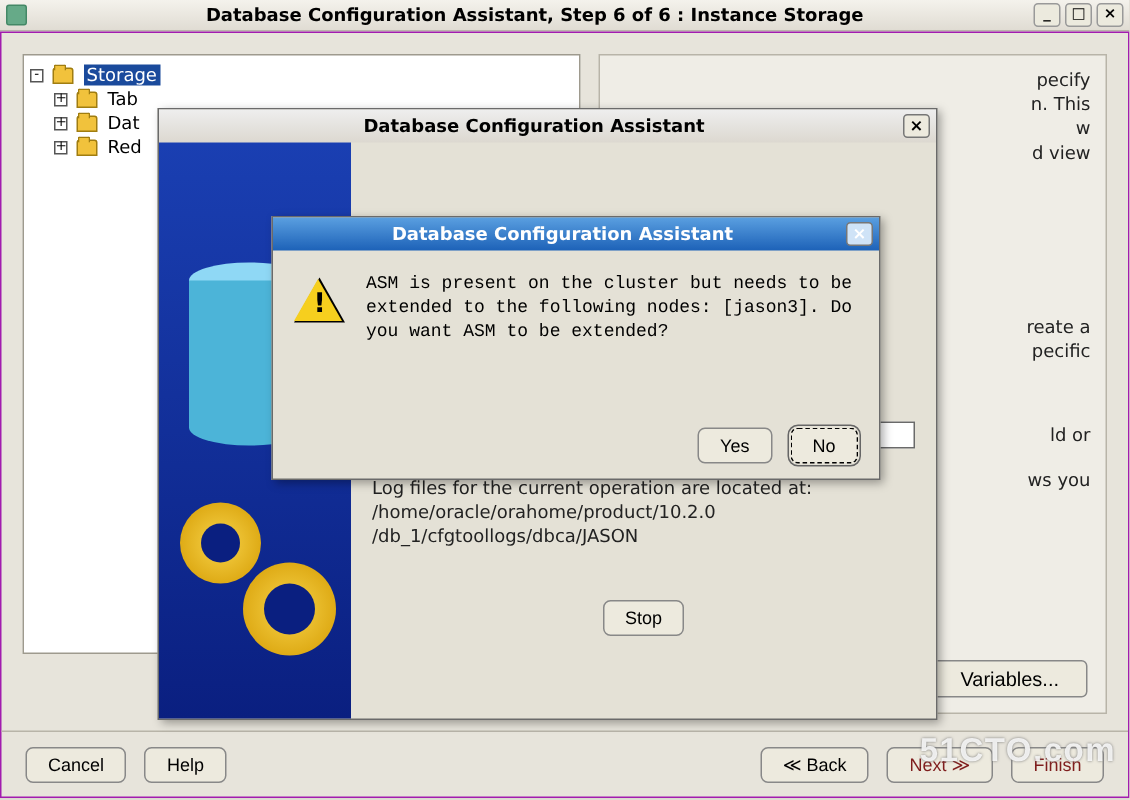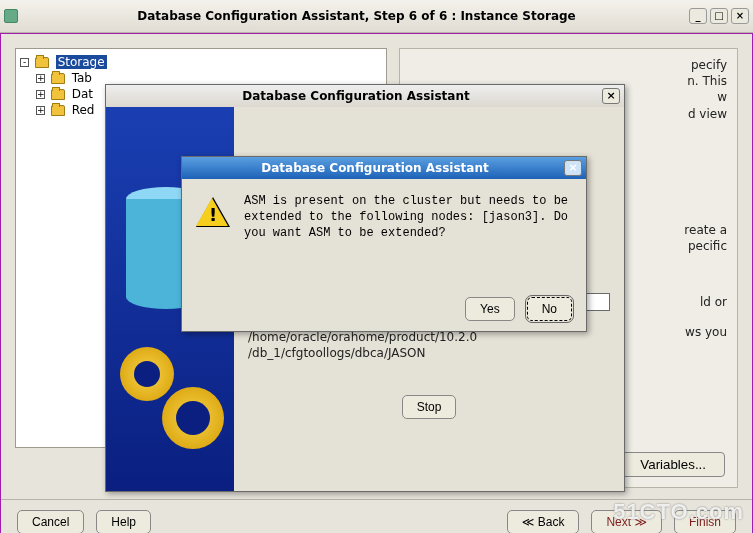--- a/index.html
+++ b/index.html
@@ -8,21 +8,21 @@
     font-size: 12px;
     background: #dcd8d0;
     width: 753px;
     height: 533px;
     overflow: hidden;
     position: relative;
     color: #000;
   }
   
   .titlebar {
-    height: 33px;
+    height: 21px;
     background: linear-gradient(#f4f2ec,#e0dcd3);
     border-bottom: 1px solid #b8b4a8;
     display: flex;
     align-items: center;
     padding: 0 4px;
     font-weight: bold;
   }
   .titlebar .app-icon {
     width: 14px; height: 14px;
     background: #6a8; border:1px solid #486; margin-right:6px;
@@ -285,20 +285,21 @@
         </div>
         <div class="gear gear1"></div>
         <div class="gear gear2"></div>
       </div>
       <div class="progress-right">
         <div class="prog-bar-outer">
           <div class="prog-bar-inner"></div>
           <div class="prog-pct">1%</div>
         </div>
         <div class="log-text">
+          <div>Log files for the current operation are located at:</div>
           <div>/home/oracle/orahome/product/10.2.0</div>
           <div>/db_1/cfgtoollogs/dbca/JASON</div>
         </div>
         <div class="stop-btn-wrap">
           <button class="btn">Stop</button>
         </div>
       </div>
     </div>
   </div>
 

